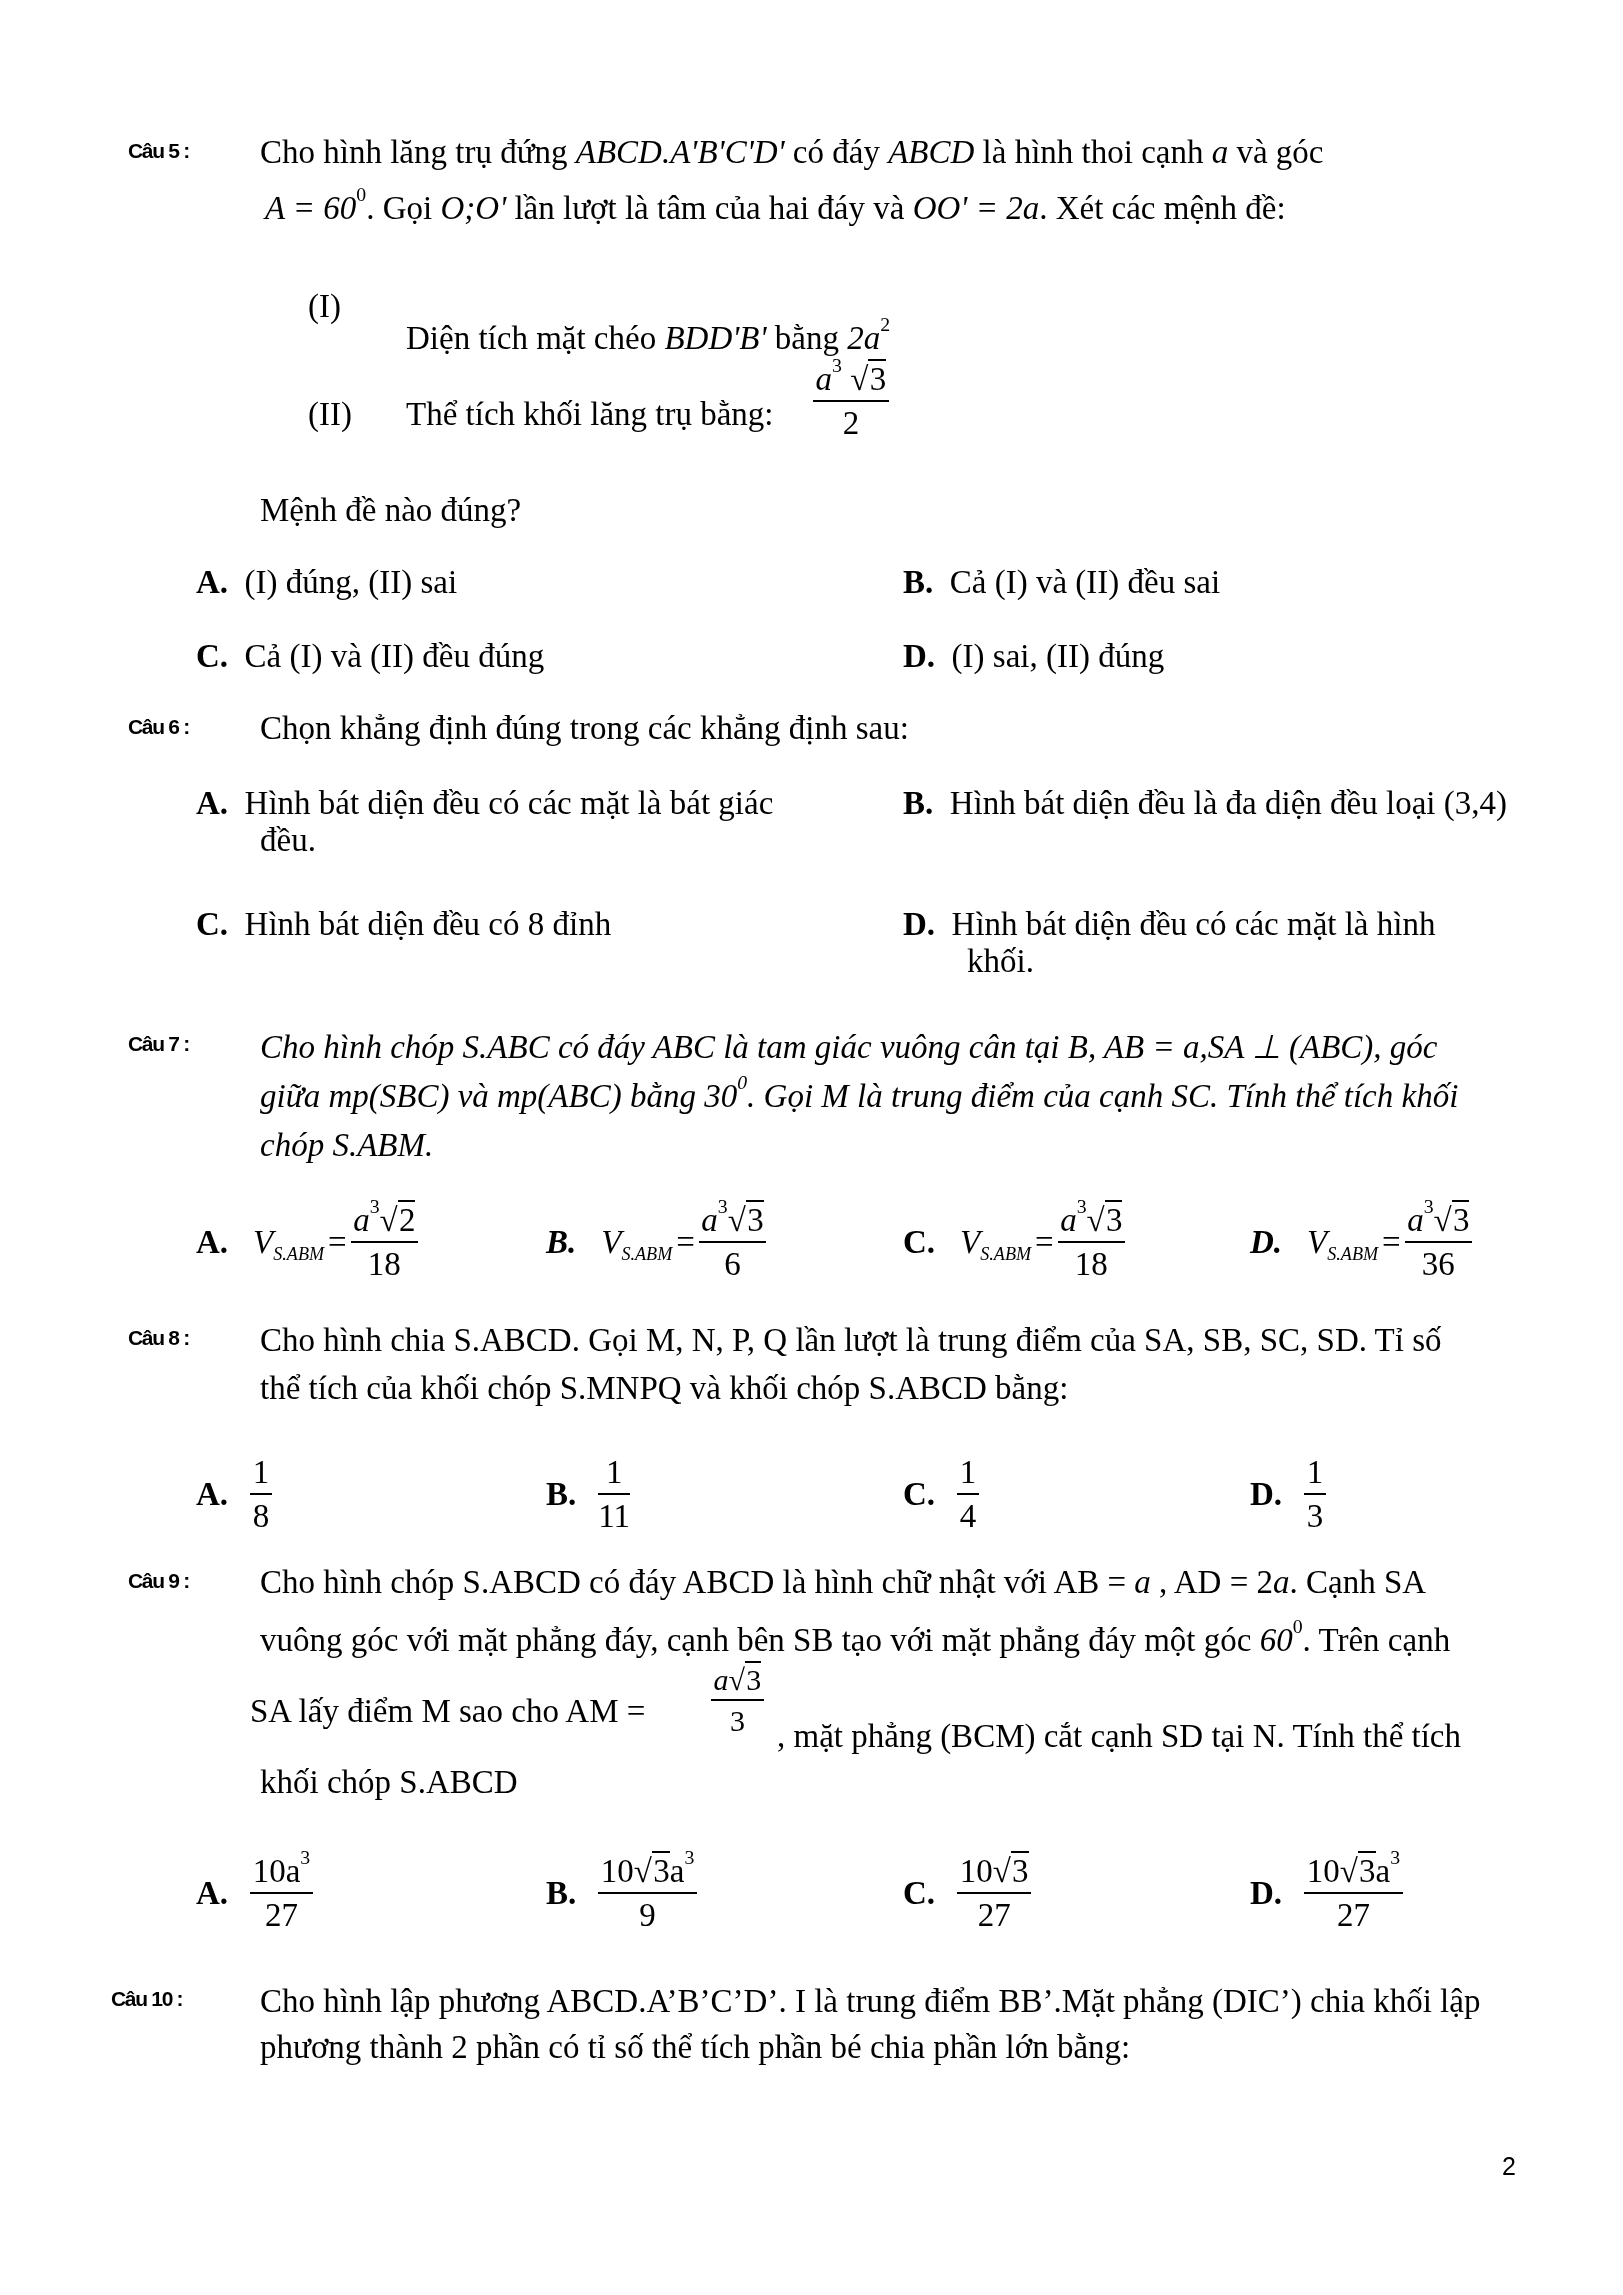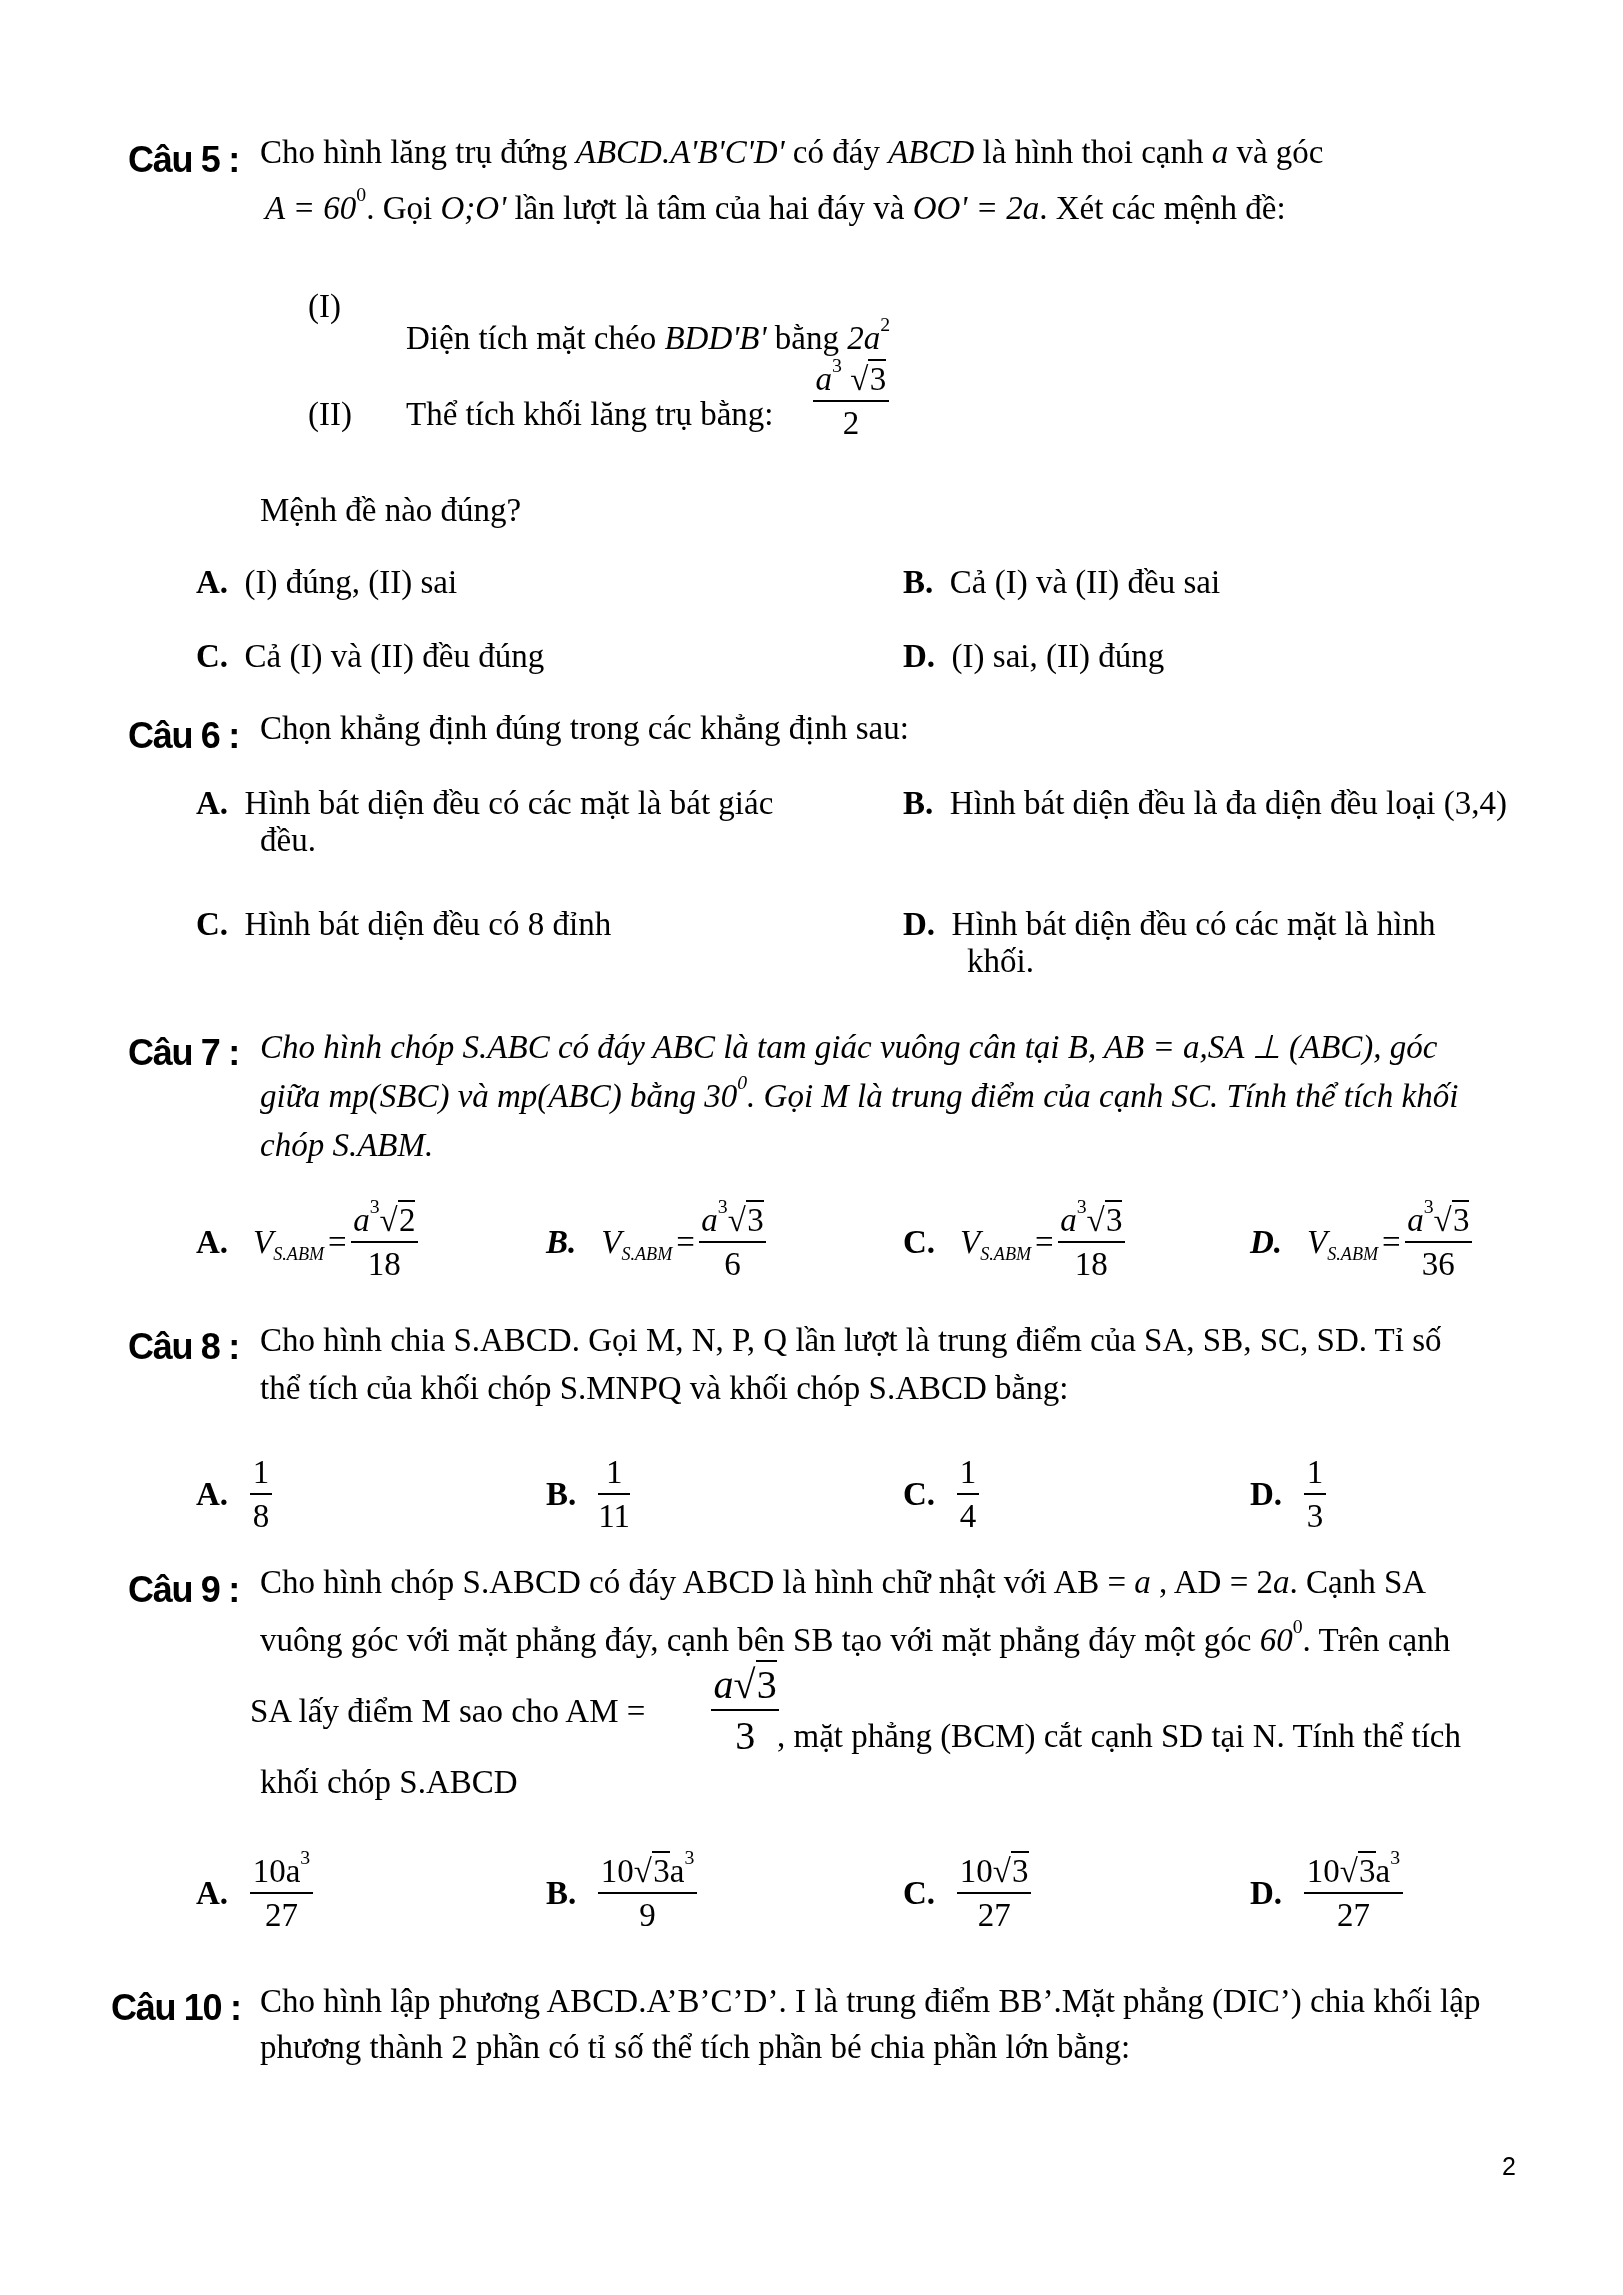--- a/index.html
+++ b/index.html
@@ -1,19 +1,19 @@
 <!DOCTYPE html>
 <html style="font-size:10.5px"><head>
 <meta charset="utf-8">
 <style>
   html, body { margin: 0; padding: 0; background: #ffffff; }
   body { width: 1623px; height: 2295px; position: relative; overflow: hidden;
          font-family: "Liberation Serif", serif; color: #000; font-size: 33px; }
   .abs { position: absolute; white-space: nowrap; }
-  .qlabel { font-family: "Liberation Sans", sans-serif; font-weight: bold; font-size: 36px; letter-spacing: -1.3px; text-align: right; }
+  .qlabel { font-family: "Liberation Sans", sans-serif; font-weight: bold; font-size: 21px; letter-spacing: -1.3px; text-align: right; }
   .opt { font-weight: bold; }
   .it { font-style: italic; }
   .frac { display: inline-block; vertical-align: middle; text-align: center; line-height: 1; }
   .frac .num { display: block; padding: 0 2.6px 3.9px 2.6px; border-bottom: 2px solid #000; }
   .frac .den { display: block; padding-top: 5.2px; }
   .sqrt { display: inline-block; }
   .sqrt .rad { border-top: 2px solid #000; padding-left: 1.3px; }
   sup { font-size: 60%; vertical-align: 0.9em; line-height: 0; }
   sub { font-size: 55%; line-height: 0; }
   .pagenum { font-family: "Liberation Sans", sans-serif; font-size: 25px; }
@@ -105,21 +105,21 @@
 
 <div class="abs qlabel" style="left:128px; top:1569px;">Câu 9 :</div>
 <div class="abs" style="left:260px; top:1564px;">
   <span>Cho hình chóp S.ABCD có đáy ABCD là hình chữ nhật  với AB = </span><span class="it">a</span><span> , AD = 2</span><span class="it">a</span><span>. Cạnh SA</span>
 </div>
 <div class="abs" style="left:260px; top:1622px;">
   <span>vuông góc với mặt phẳng đáy, cạnh bên SB tạo với mặt phẳng đáy một góc</span>
   <span class="it">60</span><sup>0</sup><span>. Trên cạnh</span>
 </div>
 <div class="abs" style="left:250px; top:1693px;">SA  lấy điểm M sao cho  AM =</div>
-<div class="abs frac" style="left:711px; top:1665px; font-size:40px;">
+<div class="abs frac" style="left:711px; top:1665px; font-size:30px;">
   <span class="num"><span class="it">a</span><span class="sqrt">√<span class="rad">3</span></span></span>
   <span class="den">3</span>
 </div>
 <div class="abs" style="left:777px; top:1693px;margin-top:25px;">, mặt phẳng (BCM) cắt cạnh SD tại N. Tính thể tích</div>
 <div class="abs" style="left:260px; top:1764px;">khối chóp S.ABCD</div>
 
 <div id="q9-options">
     <div class="abs" style="left:196px; top:1855px;"><span class="opt" style="display:inline-block; vertical-align:middle; margin-right:22px;">A.</span><span class="frac"><span class="num"><span>10a</span><sup>3</sup></span><span class="den">27</span></span></div>
     <div class="abs" style="left:546px; top:1855px;"><span class="opt" style="display:inline-block; vertical-align:middle; margin-right:22px;">B.</span><span class="frac"><span class="num"><span>10</span><span class="sqrt">√<span class="rad">3</span></span><span>a</span><sup>3</sup></span><span class="den">9</span></span></div>
     <div class="abs" style="left:903px; top:1855px;"><span class="opt" style="display:inline-block; vertical-align:middle; margin-right:22px;">C.</span><span class="frac"><span class="num"><span>10</span><span class="sqrt">√<span class="rad">3</span></span></span><span class="den">27</span></span></div>

